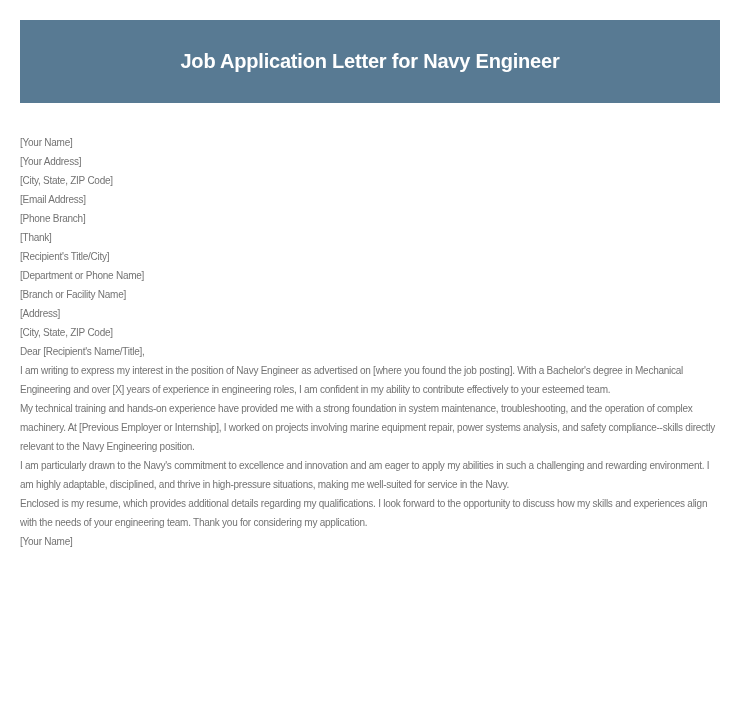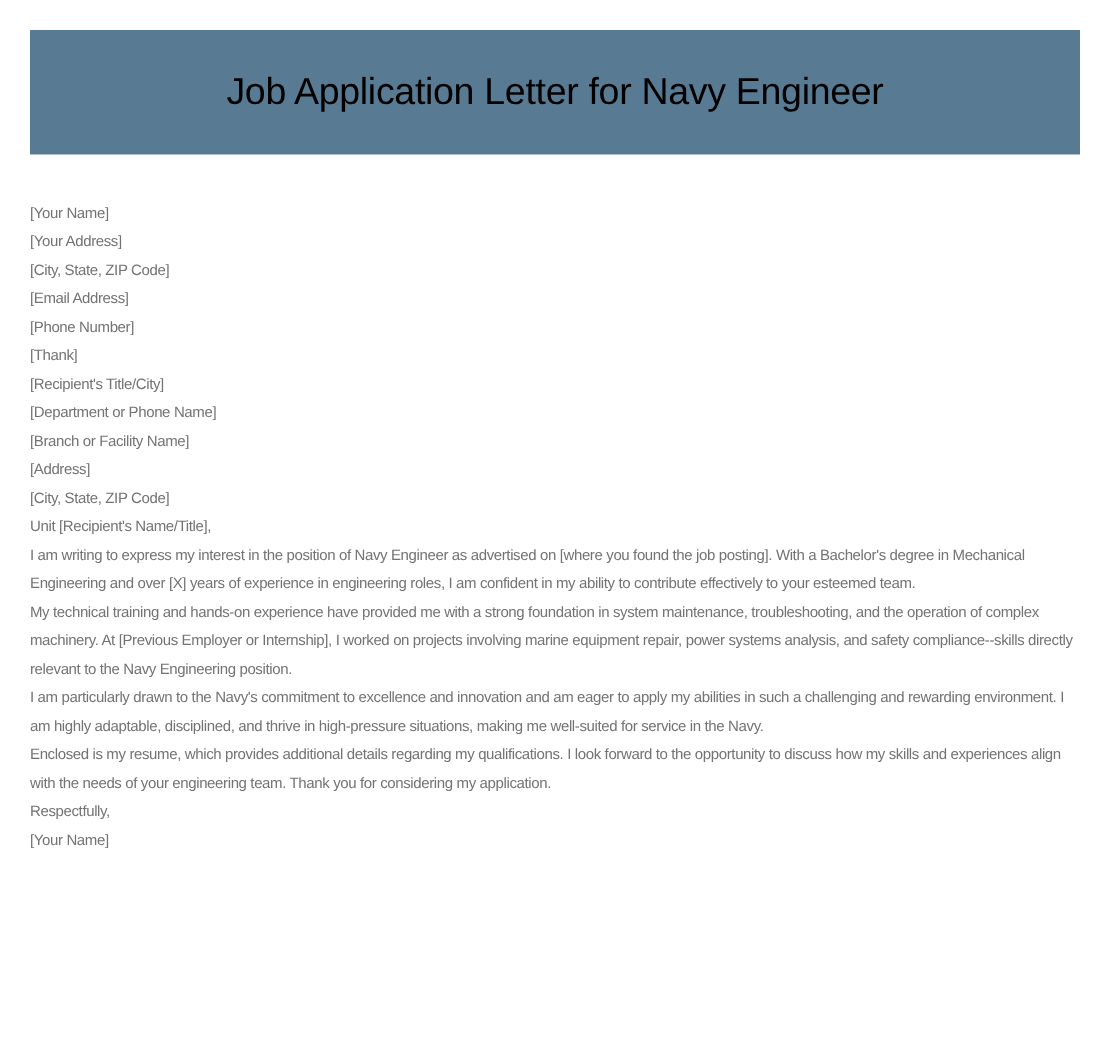--- a/index.html
+++ b/index.html
@@ -3,47 +3,46 @@
 <meta charset="utf-8">
 <style>
   html, body { margin: 0; padding: 0; background: #ffffff; }
   body { width: 740px; height: 705px; overflow: hidden; position: relative;
          font-family: "Liberation Sans", "DejaVu Sans", sans-serif; }
   .header {
     position: absolute; left: 20px; top: 20px; width: 700px; height: 83px;
     background: #587a93; display: flex; align-items: center; justify-content: center;
   }
   .header h1 {
-    margin: 0; font-size: 25px; font-weight: normal; color: #000000; letter-spacing: -0.2px;
+    margin: 0; font-size: 20px; font-weight: bold; color: #ffffff; letter-spacing: -0.2px;
   }
   .letter {
     position: absolute; left: 20px; top: 133px; width: 700px;
     font-size: 10px; line-height: 19px; color: #737373; letter-spacing: -0.25px;
   }
   .letter p, .letter div { margin: 0; }
 </style>
 </head>
 <body>
 
 <div class="header">
   <h1>Job Application Letter for Navy Engineer</h1>
 </div>
 
 <div class="letter">
   <div>[Your Name]</div>
   <div>[Your Address]</div>
   <div>[City, State, ZIP Code]</div>
   <div>[Email Address]</div>
-  <div>[Phone Number]</div>
+  <div>[Phone Branch]</div>
   <div>[Thank]</div>
   <div>[Recipient's Title/City]</div>
   <div>[Department or Phone Name]</div>
   <div>[Branch or Facility Name]</div>
   <div>[Address]</div>
   <div>[City, State, ZIP Code]</div>
-  <div>Unit [Recipient's Name/Title],</div>
+  <div>Dear [Recipient's Name/Title],</div>
   <p>I am writing to express my interest in the position of Navy Engineer as advertised on [where you found the job posting]. With a Bachelor's degree in Mechanical Engineering and over [X] years of experience in engineering roles, I am confident in my ability to contribute effectively to your esteemed team.</p>
   <p>My technical training and hands-on experience have provided me with a strong foundation in system maintenance, troubleshooting, and the operation of complex machinery. At [Previous Employer or Internship], I worked on projects involving marine equipment repair, power systems analysis, and safety compliance--skills directly relevant to the Navy Engineering position.</p>
   <p>I am particularly drawn to the Navy's commitment to excellence and innovation and am eager to apply my abilities in such a challenging and rewarding environment. I am highly adaptable, disciplined, and thrive in high-pressure situations, making me well-suited for service in the Navy.</p>
   <p>Enclosed is my resume, which provides additional details regarding my qualifications. I look forward to the opportunity to discuss how my skills and experiences align with the needs of your engineering team. Thank you for considering my application.</p>
-  <div>Respectfully,</div>
   <div>[Your Name]</div>
 </div>
 
 </body></html>

